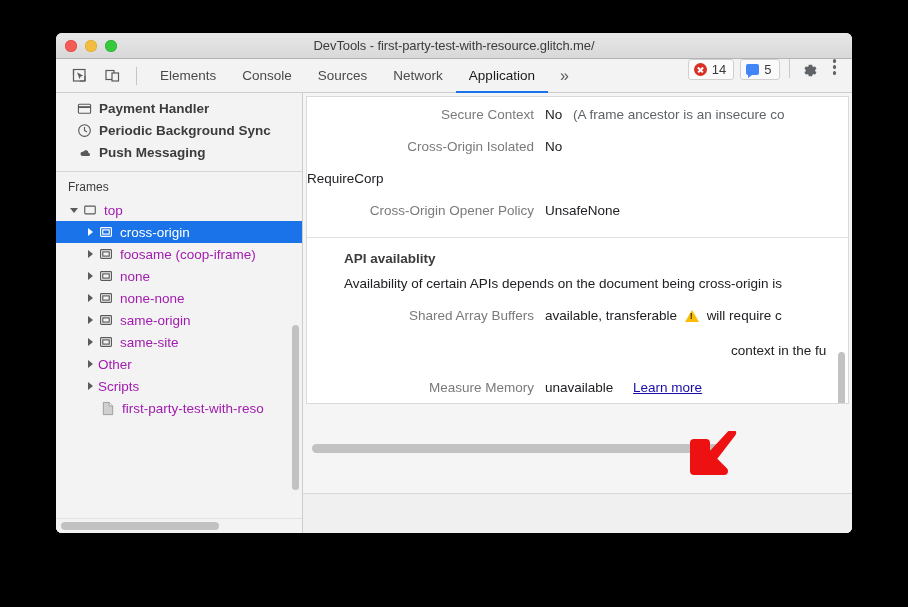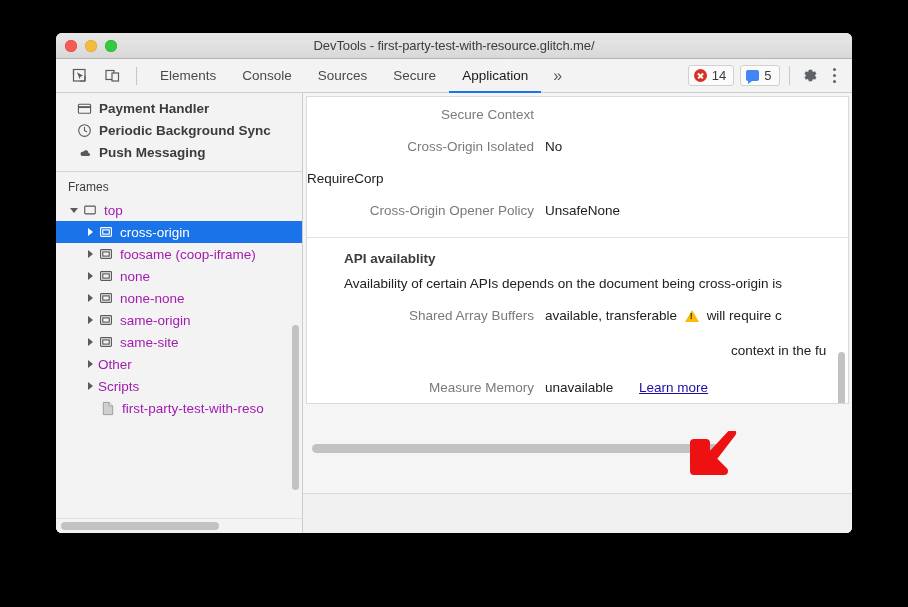--- a/index.html
+++ b/index.html
@@ -88,21 +88,21 @@
     height: 2px;
     background: #1a73e8;
   }
   .tab-more {
     display: flex; align-items: center;
     padding: 0 12px;
     font-size: 16px; color: #5a5a5a;
   }
   .toolbar-right {
     margin-left: auto;
-    display: flex; align-items: center;
+    display: flex; align-items: flex-start;
     padding-right: 10px;
     gap: 6px;
   }
   .counter {
     display: flex; align-items: center; gap: 5px;
     border: 1px solid #d0d0d0;
     border-radius: 3px;
     background: #fbfbfb;
     padding: 2px 7px 2px 5px;
     height: 21px;
@@ -403,21 +403,21 @@
           <rect x="8" y="6" width="6.5" height="8" stroke="#5a5a5a" stroke-width="1.2" fill="#f3f3f3"></rect>
         </svg>
       </div>
       <div class="toolbar-sep"></div>
     </div>
 
     <div class="tabs">
       <div class="tab">Elements</div>
       <div class="tab">Console</div>
       <div class="tab">Sources</div>
-      <div class="tab">Secure</div>
+      <div class="tab">Network</div>
       <div class="tab active">Application</div>
     </div>
     <div class="tab-more">»</div>
 
     <div class="toolbar-right">
       <div class="counter">
         <span class="err-dot"></span>
         <span>14</span>
       </div>
       <div class="counter">
@@ -601,20 +601,24 @@
         <div id="sidebar-hscroll-thumb"></div>
       </div>
     </div>
 
     <div id="main">
       <div id="main-card">
         <div id="main-content">
 
           <div class="detail-row">
             <div class="detail-label">Secure Context</div>
+            <div class="detail-value">
+              <span>No</span>
+              <span class="dim" style="margin-left:7px">(A frame ancestor is an insecure co</span>
+            </div>
           </div>
 
           <div class="detail-row">
             <div class="detail-label">Cross-Origin Isolated</div>
             <div class="detail-value">No</div>
           </div>
 
           <div class="detail-row">
             <div class="detail-value">RequireCorp</div>
           </div>
@@ -637,21 +641,21 @@
               <span>will require c</span>
             </div>
           </div>
 
           <div class="cont-line">context in the fu</div>
 
           <div class="detail-row" style="padding-top:21px">
             <div class="detail-label">Measure Memory</div>
             <div class="detail-value">
               <span>unavailable</span>
-              <a class="learn" href="#" style="margin-left:22px">Learn more</a>
+              <a class="learn" href="#" style="margin-left:16px">Learn more</a>
             </div>
           </div>
 
         </div>
 
         <div class="main-vscroll" style="top:255px; height:198px;"></div>
       </div>
 
       <div id="main-hscroll-track">
         <div id="main-hscroll-thumb"></div>

